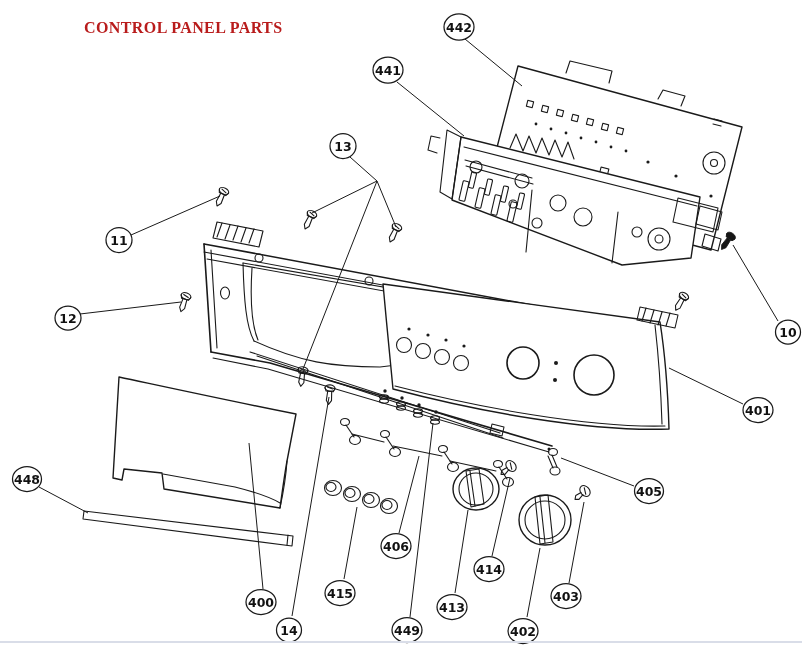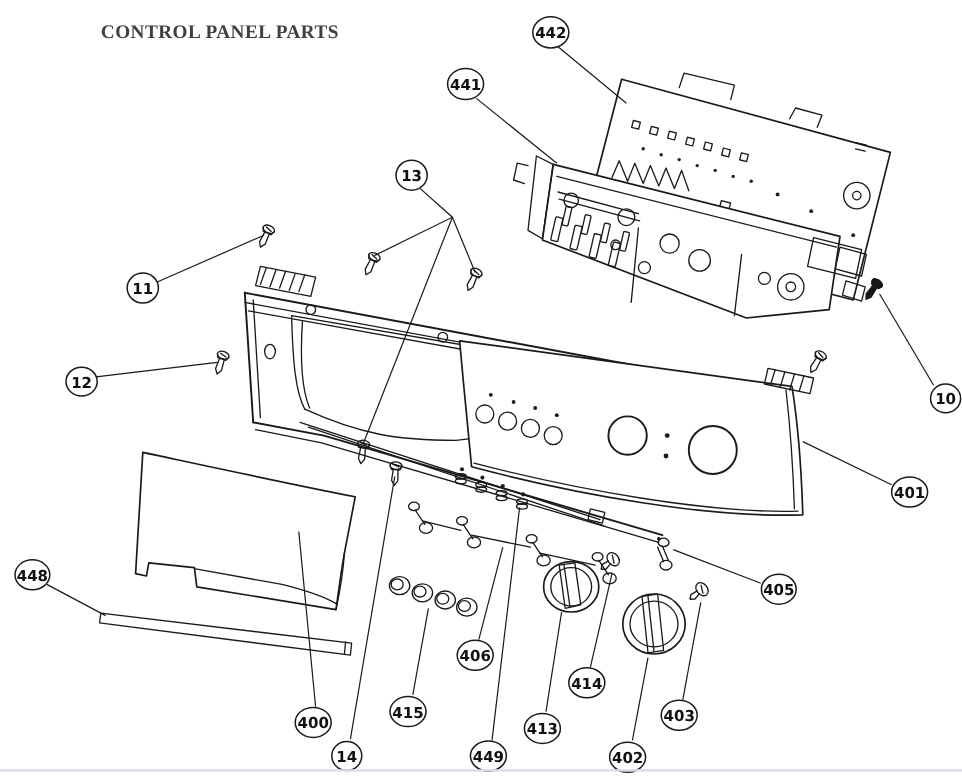--- a/index.html
+++ b/index.html
@@ -10,21 +10,21 @@
   html,body{margin:0;padding:0;}
   body{
     width:802px;height:647px;position:relative;
     background:var(--bg);overflow:hidden;
     font-family:"Liberation Sans",sans-serif;
   }
   .page-title{
     position:absolute;left:84px;top:19px;
     font-family:"Liberation Serif",serif;
     font-weight:bold;font-size:16px;letter-spacing:.4px;
-    color:#404040;white-space:nowrap;
+    color:#b91c1c;white-space:nowrap;
   }
   .diagram-svg{position:absolute;left:0;top:0;}
   .footer-divider{
     position:absolute;left:0;top:641px;width:802px;height:2px;
     background:var(--divider);
   }
   
   .ln{fill:none;stroke:var(--line);stroke-width:1.1;stroke-linejoin:round;stroke-linecap:round;}
   .ln2{fill:none;stroke:var(--line);stroke-width:1.6;stroke-linejoin:round;stroke-linecap:round;}
   .wfill{fill:#fff;stroke:var(--line);stroke-width:1.4;stroke-linejoin:round;}

